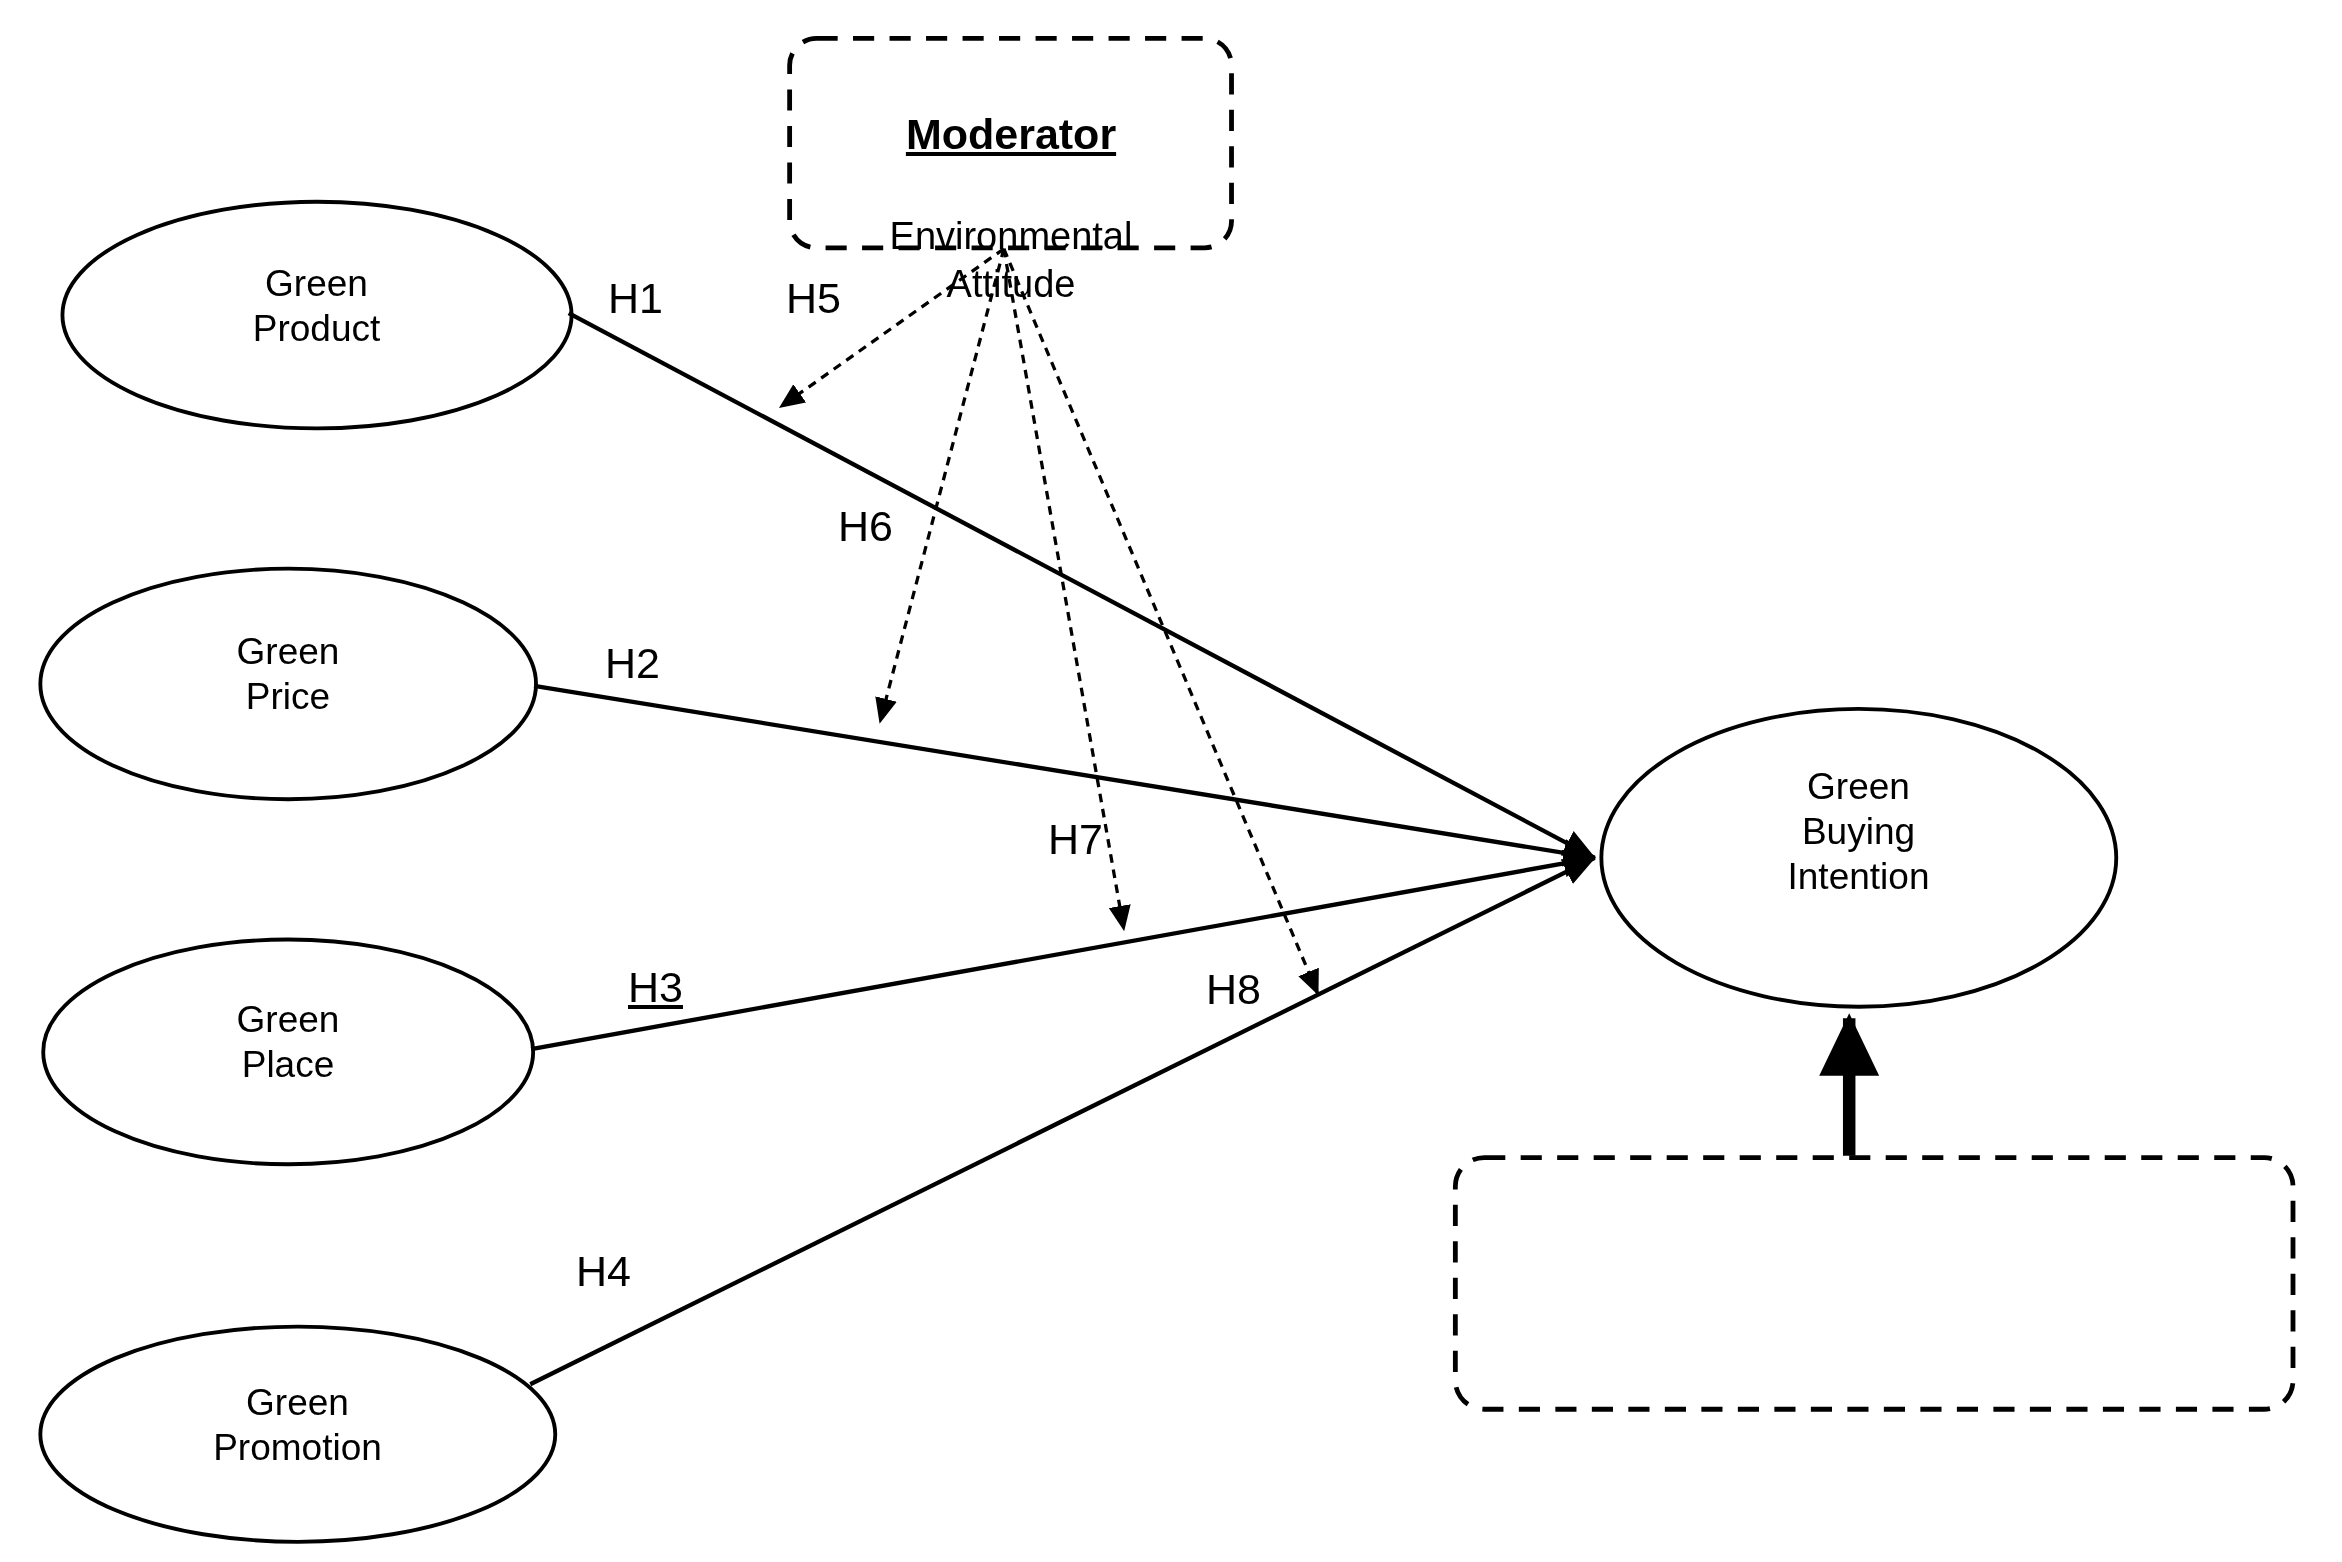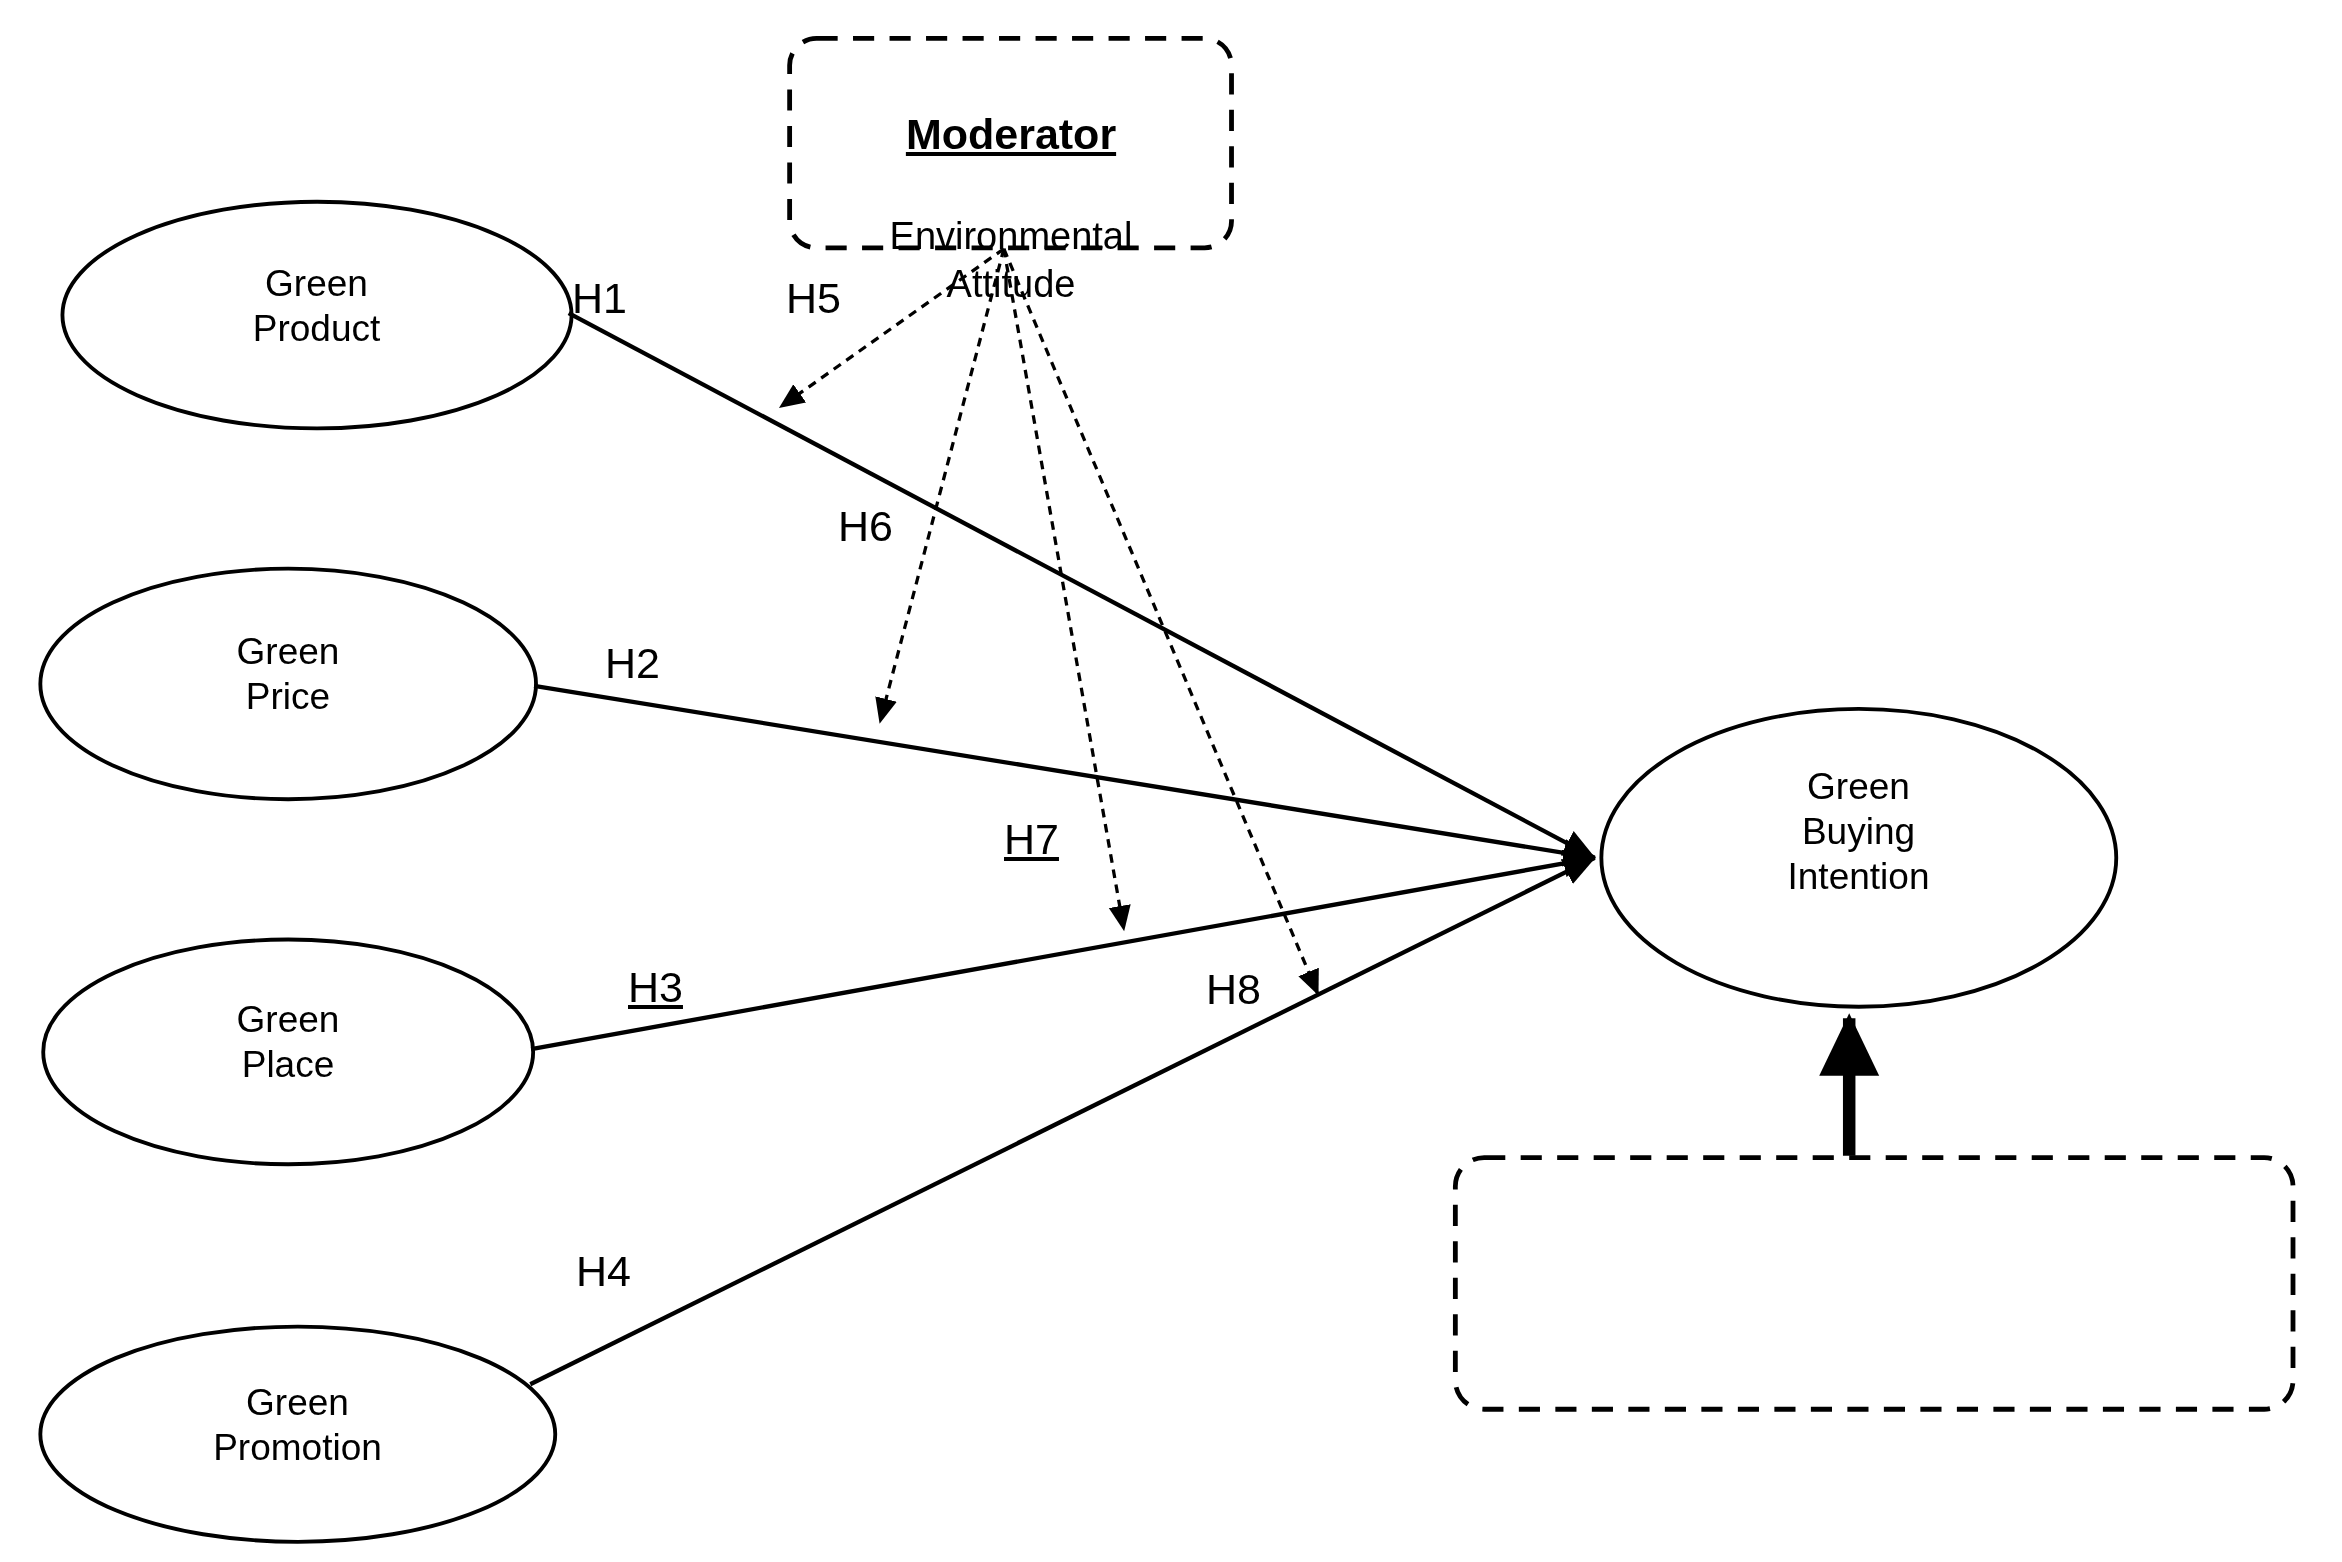--- a/index.html
+++ b/index.html
@@ -125,30 +125,30 @@
 Buying
 Intention</div>
 
   <div class="node-label box-label" style="left:790px; top:56px; width:442px;">
     <span class="box-title">Moderator</span>
     <span class="box-body">Environmental
 Attitude</span>
   </div>
 
 
-  <div class="hyp-label" style="left:572px; top:274px;">H1</div>
+  <div class="hyp-label" style="left:608px; top:274px;">H1</div>
 
   <div class="hyp-label" style="left:605px; top:639px;">H2</div>
 
   <div class="hyp-label" style="left:628px; top:963px;text-decoration:underline;">H3</div>
 
   <div class="hyp-label" style="left:576px; top:1247px;">H4</div>
 
   <div class="hyp-label" style="left:786px; top:274px;">H5</div>
 
   <div class="hyp-label" style="left:838px; top:502px;">H6</div>
 
-  <div class="hyp-label" style="left:1004px; top:815px;text-decoration:underline;">H7</div>
+  <div class="hyp-label" style="left:1048px; top:815px;">H7</div>
 
   <div class="hyp-label" style="left:1206px; top:965px;">H8</div>
 
 </div>
 
 
 </body></html>

